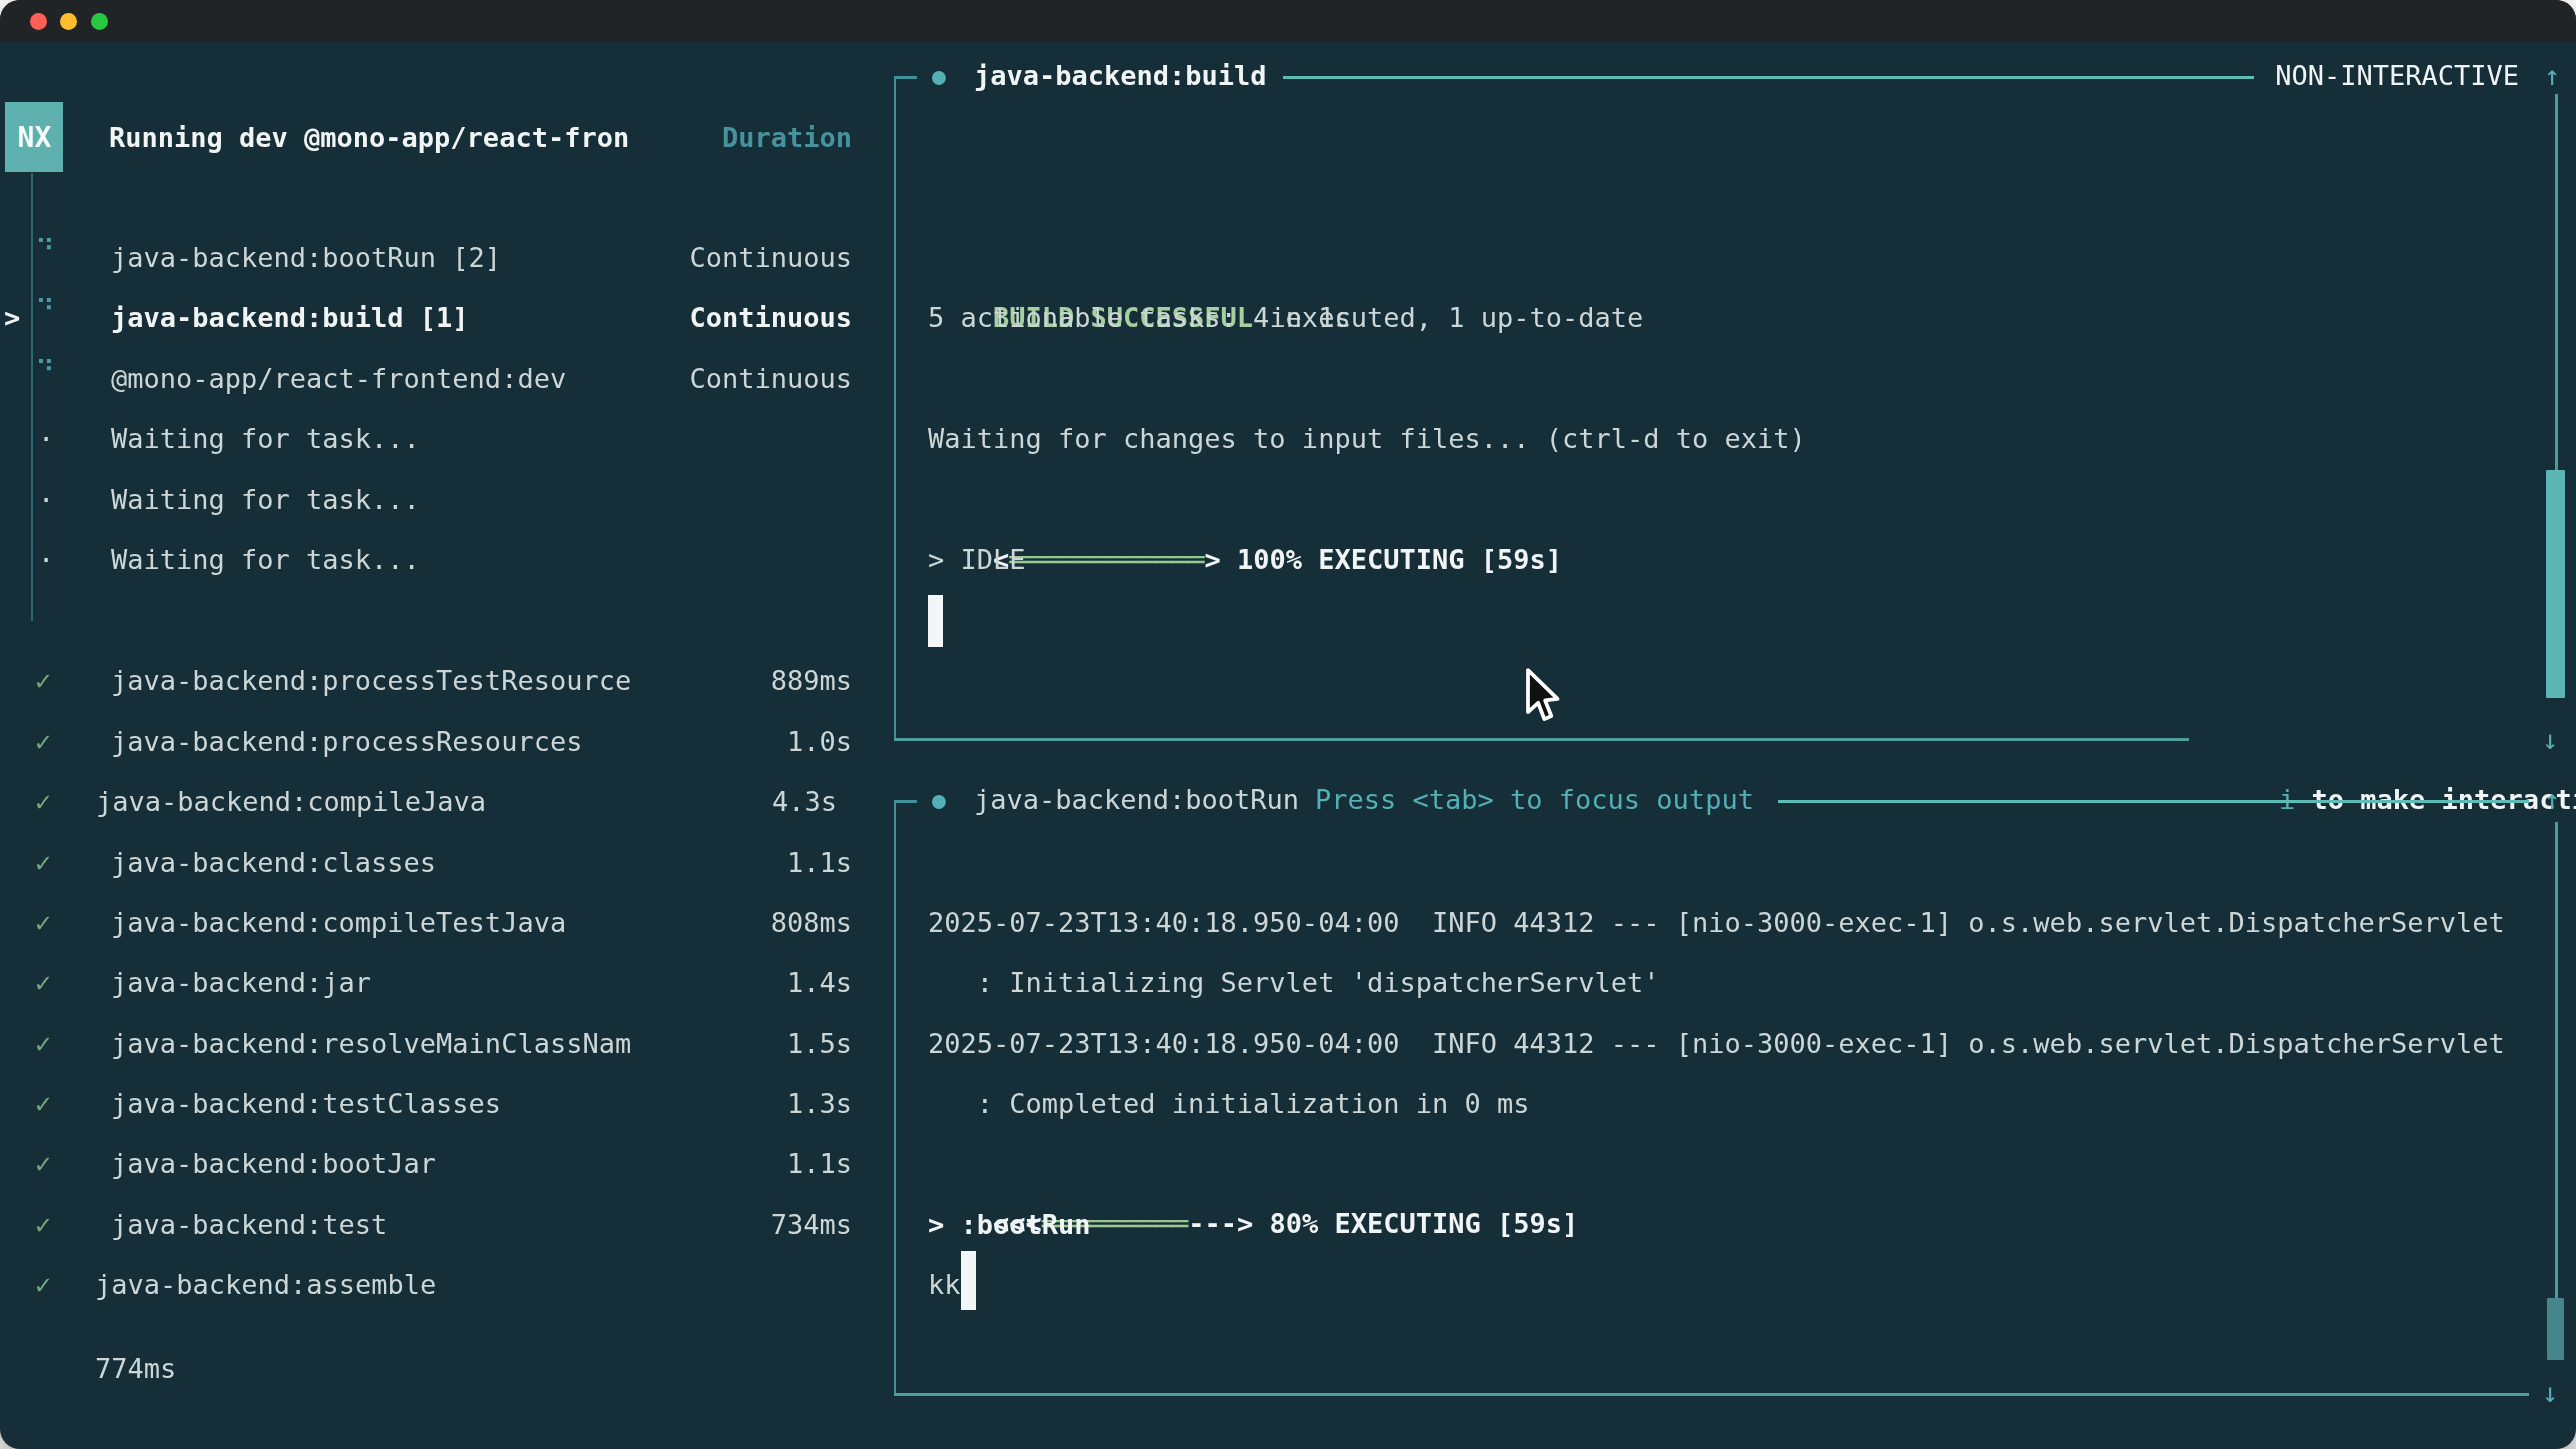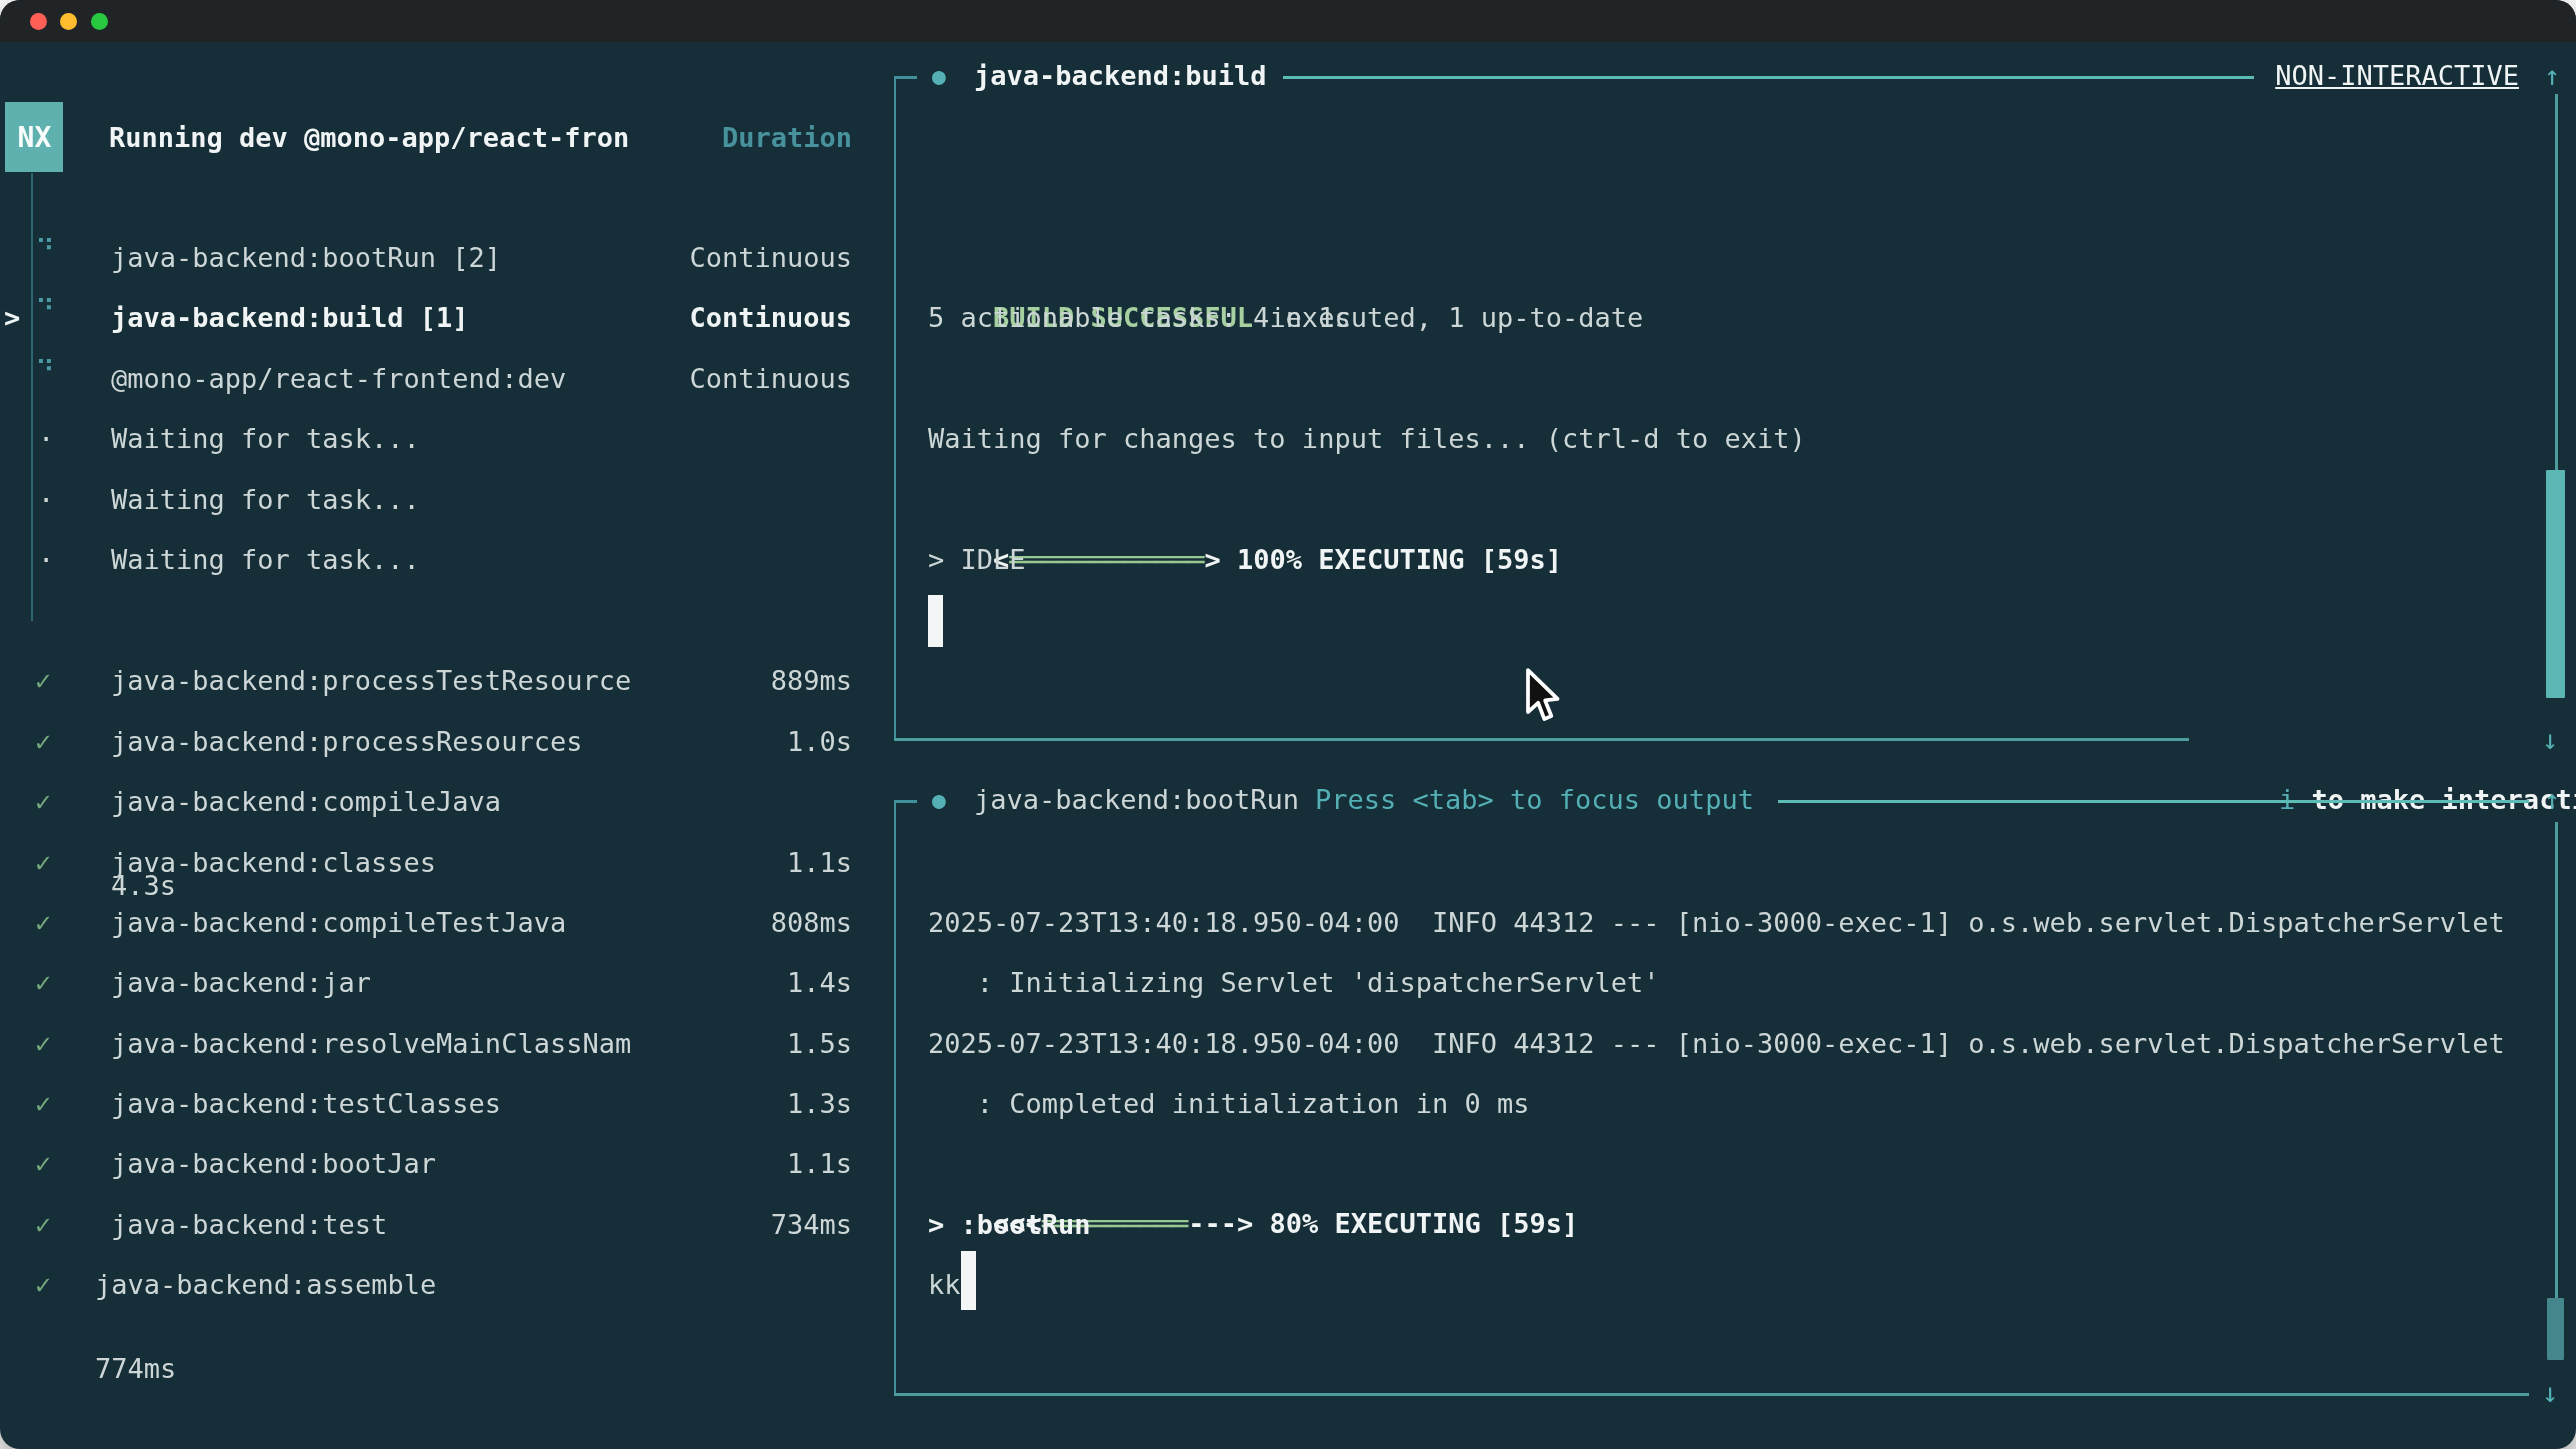--- a/index.html
+++ b/index.html
@@ -91,21 +91,21 @@
   <div class="t row" style="left:111px;top:651px;width:741px;">
     <span>java-backend:processTestResource</span>
     <span>889ms</span>
   </div>
   <div class="t green" style="left:35px;top:712px;">✓</div>
   <div class="t row" style="left:111px;top:712px;width:741px;">
     <span>java-backend:processResources</span>
     <span>1.0s</span>
   </div>
   <div class="t green" style="left:35px;top:772px;">✓</div>
-  <div class="t row" style="left:111px;top:772px;width:741px;flex-direction:column;">
+  <div class="t row" style="left:96px;top:772px;width:741px;">
     <span>java-backend:compileJava</span>
     <span>4.3s</span>
   </div>
   <div class="t green" style="left:35px;top:833px;">✓</div>
   <div class="t row" style="left:111px;top:833px;width:741px;">
     <span>java-backend:classes</span>
     <span>1.1s</span>
   </div>
   <div class="t green" style="left:35px;top:893px;">✓</div>
   <div class="t row" style="left:111px;top:893px;width:741px;">
@@ -151,21 +151,21 @@
   <div class="t" style="left:594px;top:1375px;">
     
   </div>
 
   <div class="vline" style="left:894px;top:76px;height:664px;"></div>
   <div class="hline" style="left:894px;top:76px;width:23px;background:#42909a;"></div>
   <div class="hline brighter" style="left:1283px;top:76px;width:971px;"></div>
 
   <div class="t accent bullet-dot" style="left:932px;top:46px;">●</div>
   <div class="t b bright" style="left:974px;top:46px;">java-backend:build</div>
-  <div class="t bright" style="right:57px;top:46px;text-decoration:underline;">NON-INTERACTIVE</div>
+  <div class="t bright" style="right:57px;top:46px;">NON-INTERACTIVE</div>
   <div class="t accent" style="left:2544px;top:46px;">↑</div>
 
   <div class="t" style="left:928px;top:228px;">
     <span class="success b">BUILD SUCCESSFUL</span><span> in 1s</span>
   </div>
   <div class="t" style="left:928px;top:288px;">5 actionable tasks: 4 executed, 1 up-to-date</div>
   <div class="t" style="left:928px;top:409px;">Waiting for changes to input files... (ctrl-d to exit)</div>
   <div class="t" style="left:928px;top:470px;">
     <span class="bright b">&lt;</span><span class="barfill b">════════════</span><span class="bright b">&gt;</span><span class="bright b"> 100% EXECUTING [59s]</span>
   </div>

